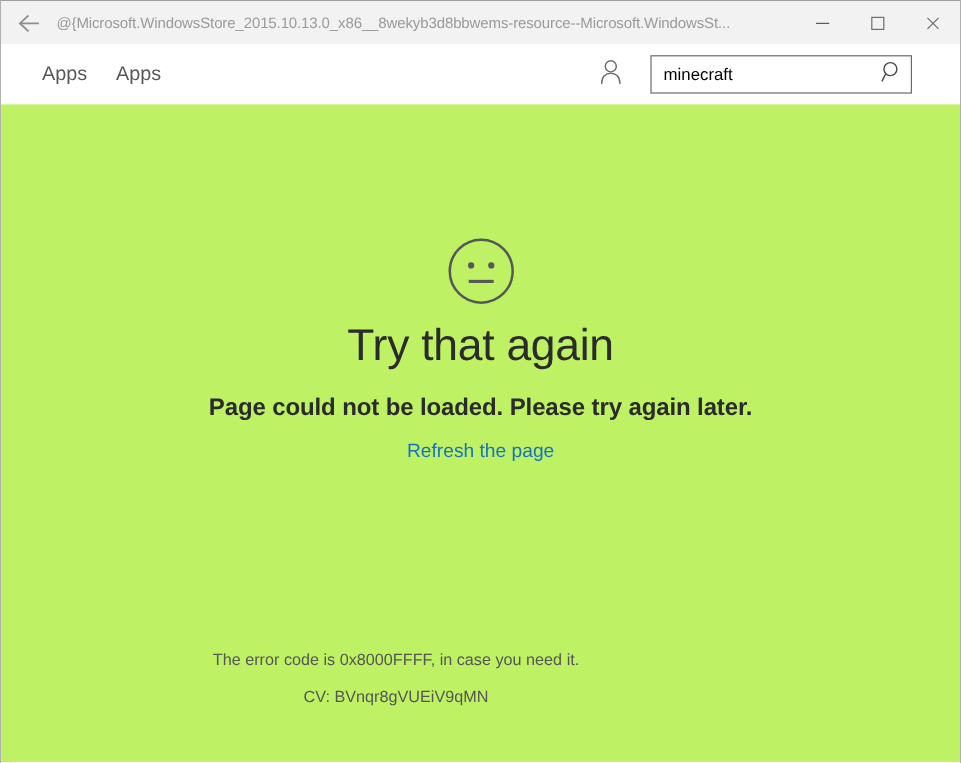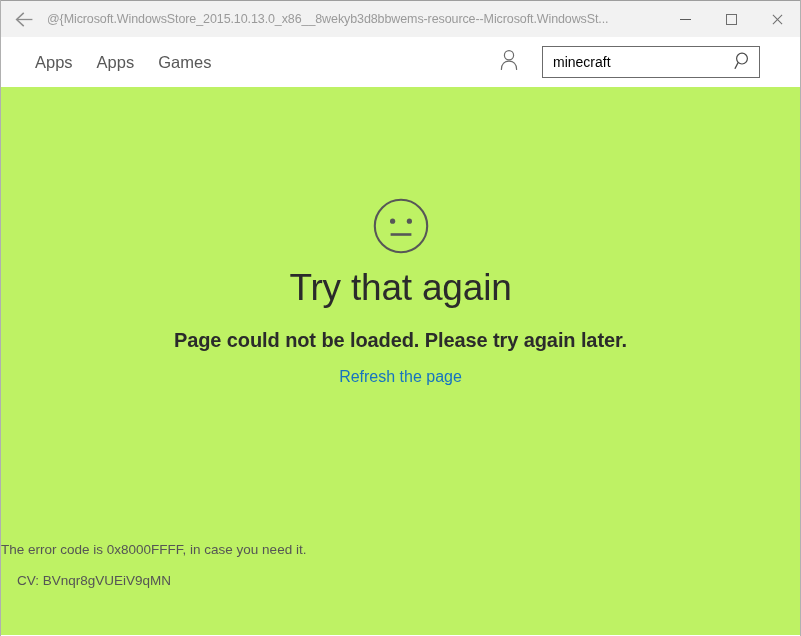--- a/index.html
+++ b/index.html
@@ -218,21 +218,21 @@
     color: #1673c1;
     text-decoration: none;
     cursor: pointer;
   }
 
   .error-footer {
     position: absolute;
     top: 455px;
     left: 0;
     width: 658px;
-    text-align: left;
+    text-align: center;
   }
   .error-code-line {
     font-size: 13.5px;
     color: #555555;
     margin: 0 0 15px 0;
   }
   .cv-line {
     font-size: 13.5px;
     color: #555555;
     margin: 16px;
@@ -274,23 +274,20 @@
   </div>
 
   <div class="nav-bar">
 
     <div class="nav-links">
       <div class="nav-link">
         <span>Apps</span>
       </div>
       <div class="nav-link">
         <span>Apps</span>
-      </div>
-      <div class="nav-link">
-        <span>Games</span>
       </div>
     </div>
 
     <div class="nav-spacer"></div>
 
     <div class="account-button">
       <span>
         <svg width="20" height="22" viewBox="0 0 20 22" fill="none">
           <circle cx="10" cy="6.3" r="4.6" stroke="#6b6b6b" stroke-width="1.2" fill="none"></circle>
           <path d="M2.4 20.5 C2.4 14.9 5.8 12.1 10 12.1 C14.2 12.1 17.6 14.9 17.6 20.5" stroke="#6b6b6b" stroke-width="1.2" fill="none" stroke-linecap="round"></path>

